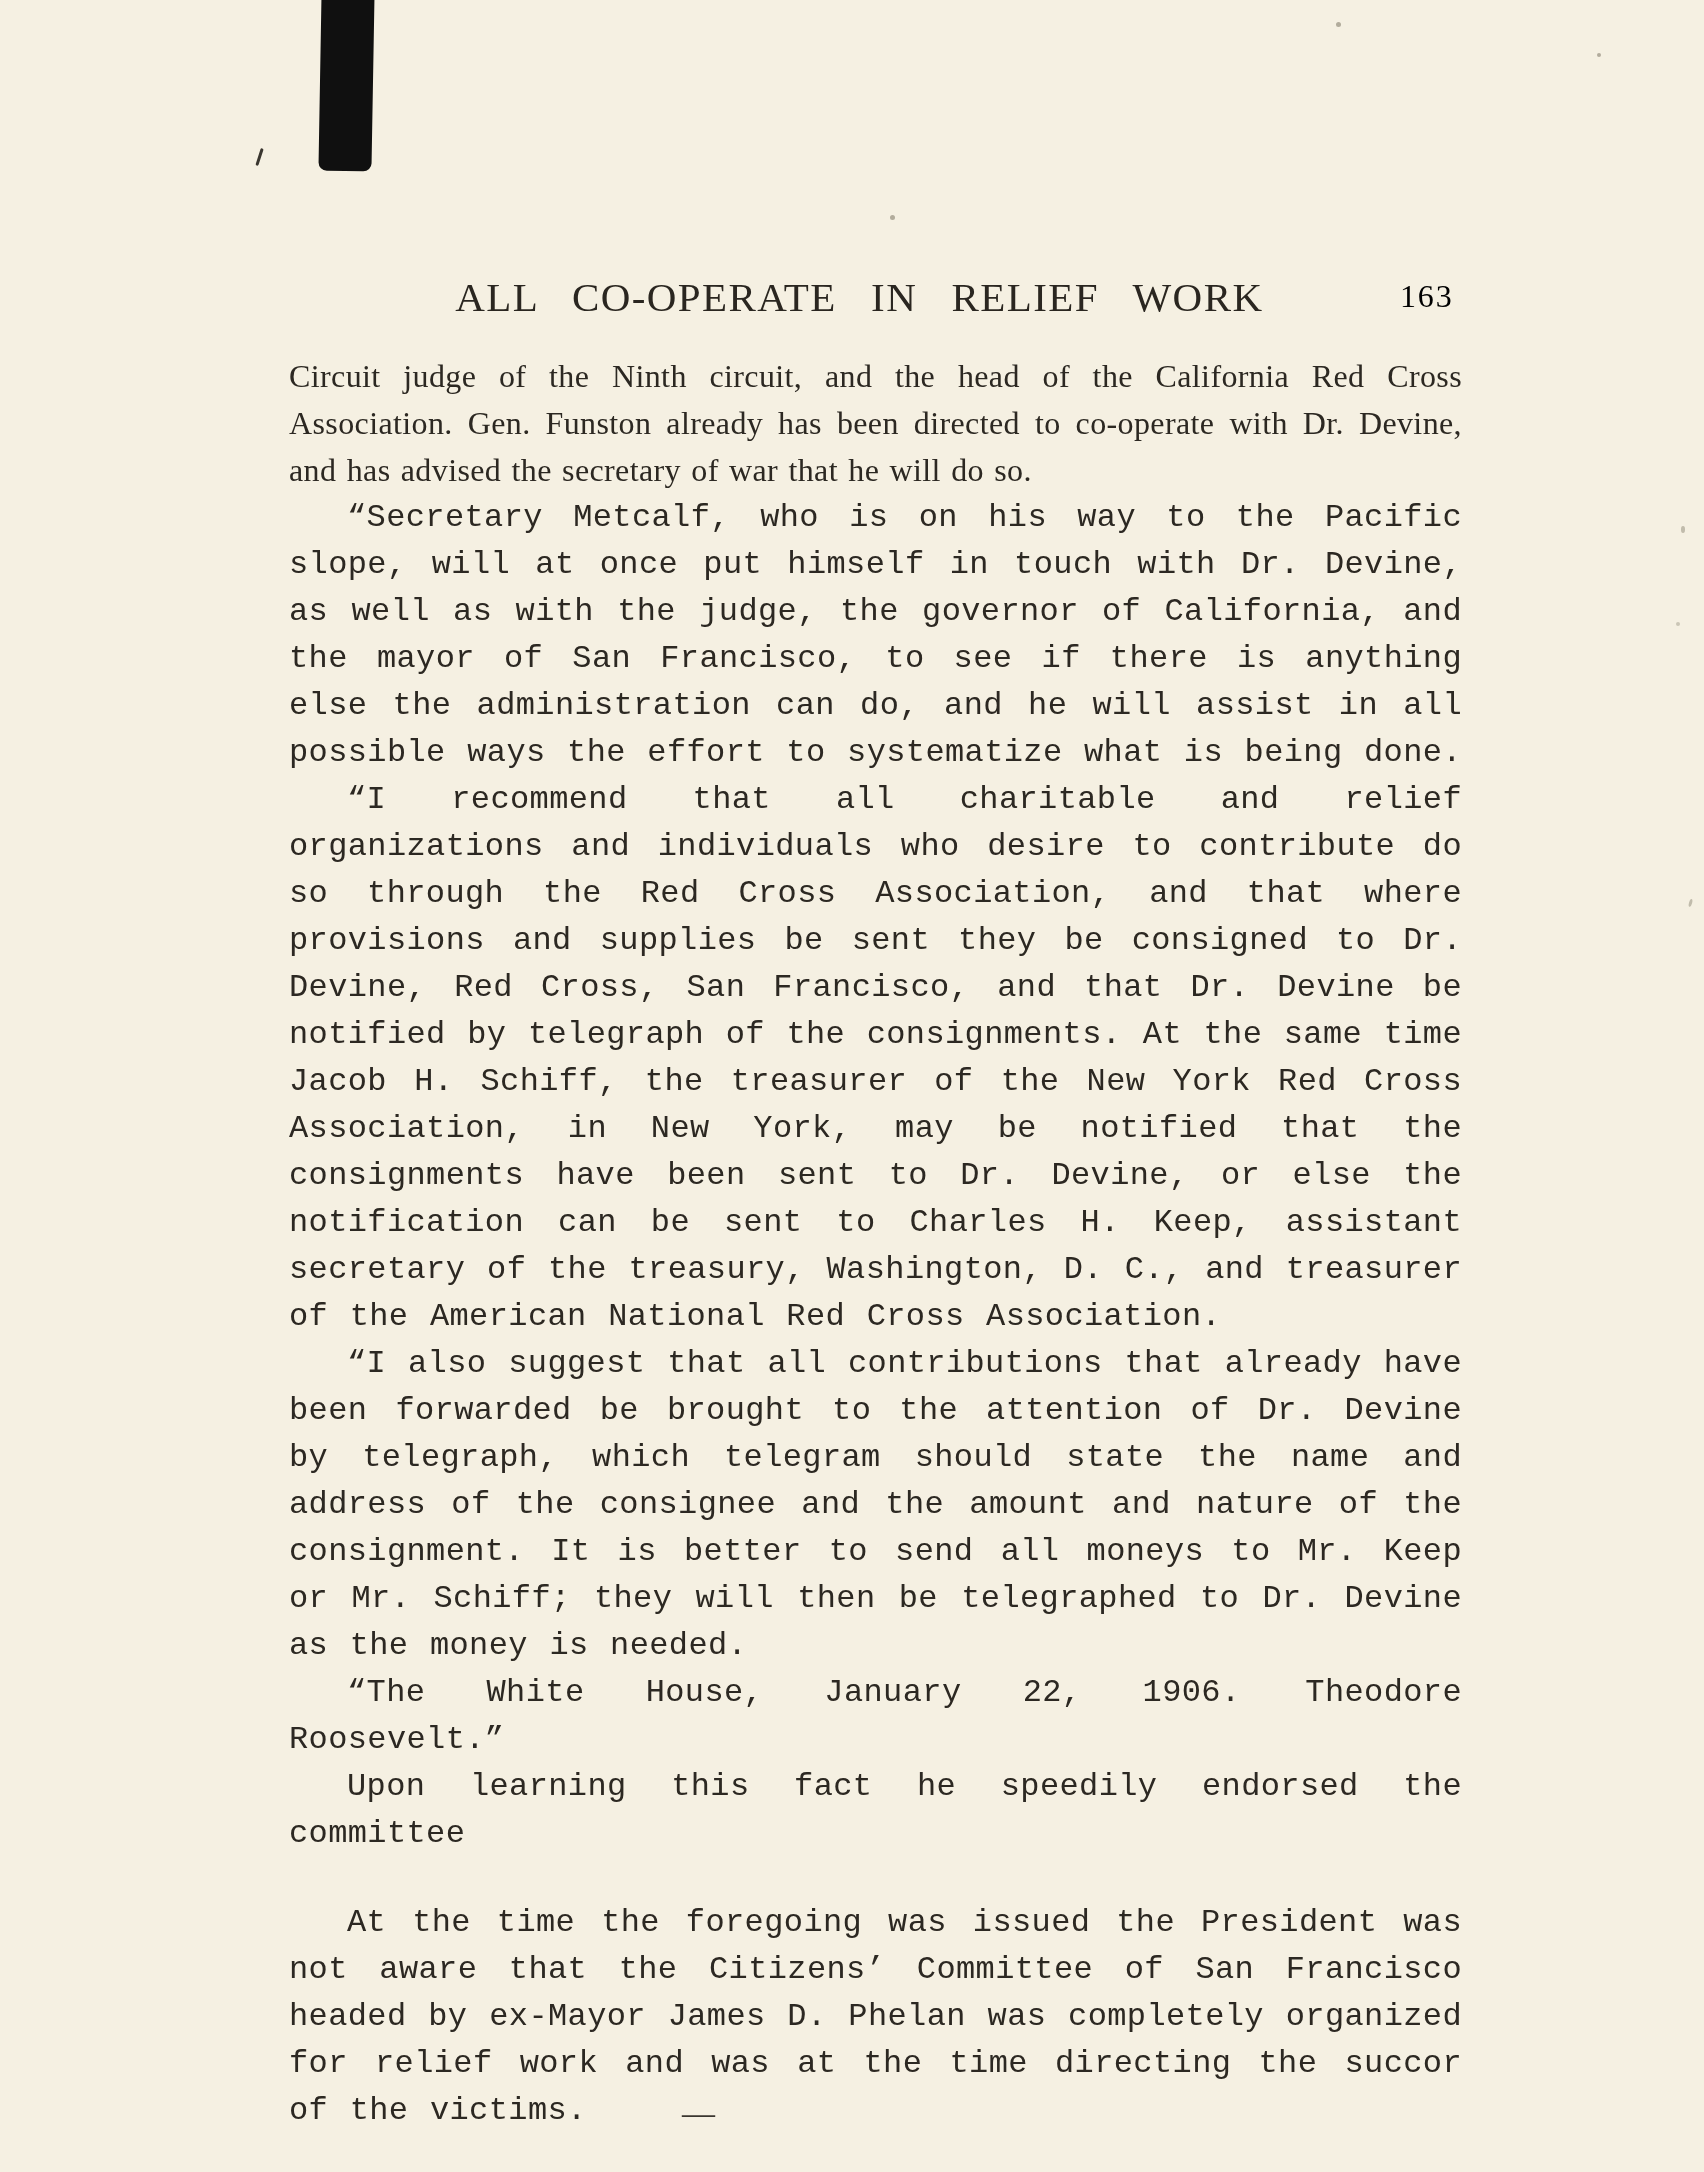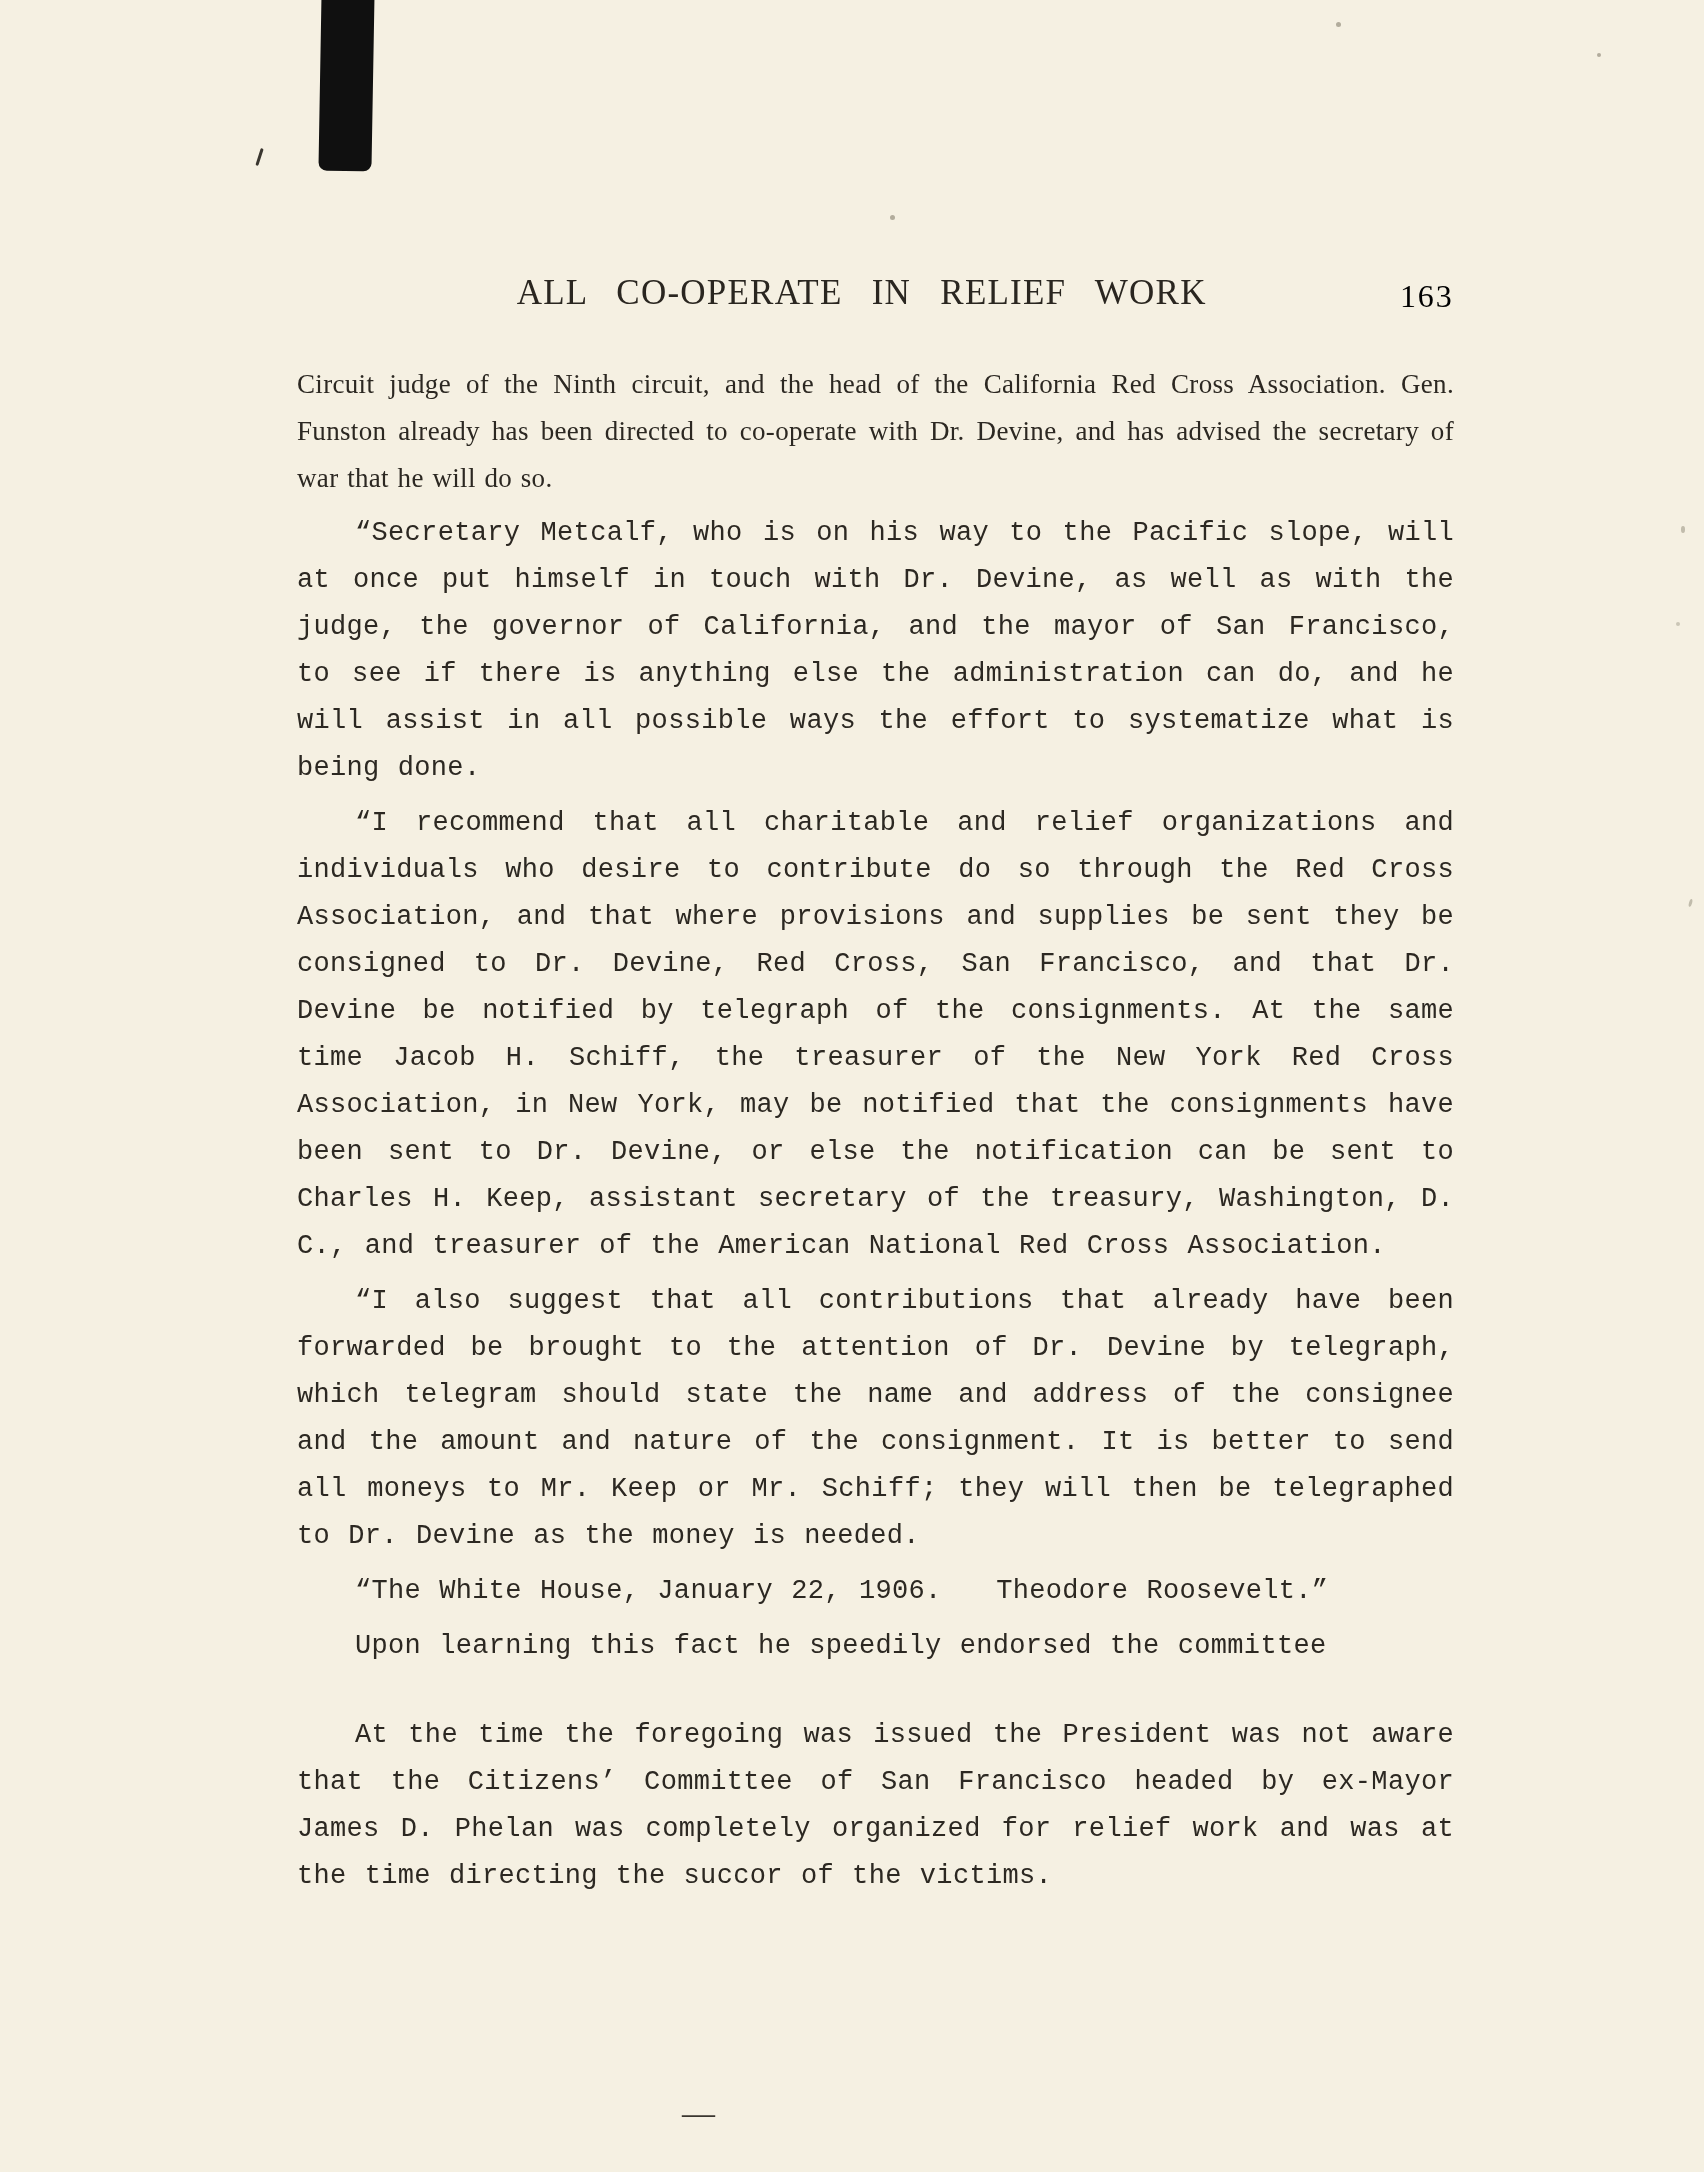--- a/index.html
+++ b/index.html
@@ -58,21 +58,21 @@
     top: 273px;
     width: 1173px;
     height: 50px;
   }
   .running-title {
     position: absolute;
     left: 50%;
     transform: translateX(-52%);
     top: 0;
     white-space: nowrap;
-    font-size: 35px;
+    font-size: 41px;
     letter-spacing: 0.035em;
     word-spacing: 0.55em;
     color: #2a2620;
   }
   .page-number {
     position: absolute;
     right: 8.3px;
     top: 5px;
     font-size: 32px;
     color: #000000;
@@ -80,22 +80,22 @@
   }
 
   
   .text-block {
     position: absolute;
     left: 289px;
     top: 353px;
     width: 1173px;
   }
   .text-block p {
-    margin: 8px;
-    font-size: 27px;
+    margin: 0;
+    font-size: 32px;
     line-height: 47px;
     text-align: justify;
     text-justify: inter-word;
     word-spacing: 0.06em;
     letter-spacing: 0.012em;
   }
   .text-block p.indent { text-indent: 58px; font-family: Liberation Mono, monospace; }
   .text-block p.space-before { margin-top: 42px; }
 
   .catchword-dash {

